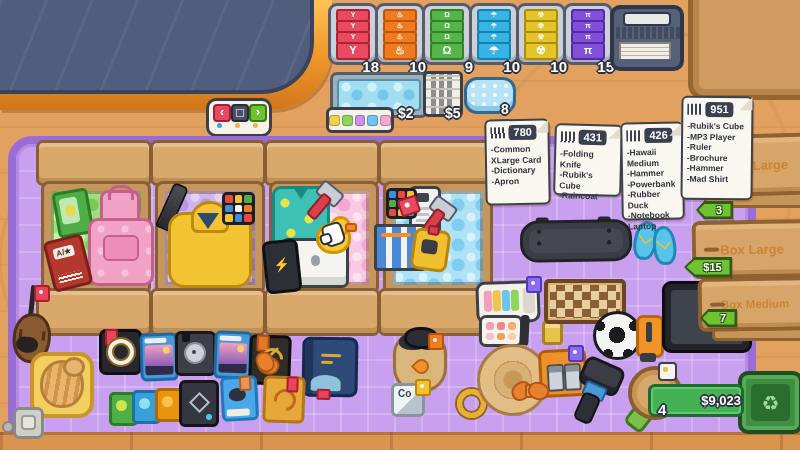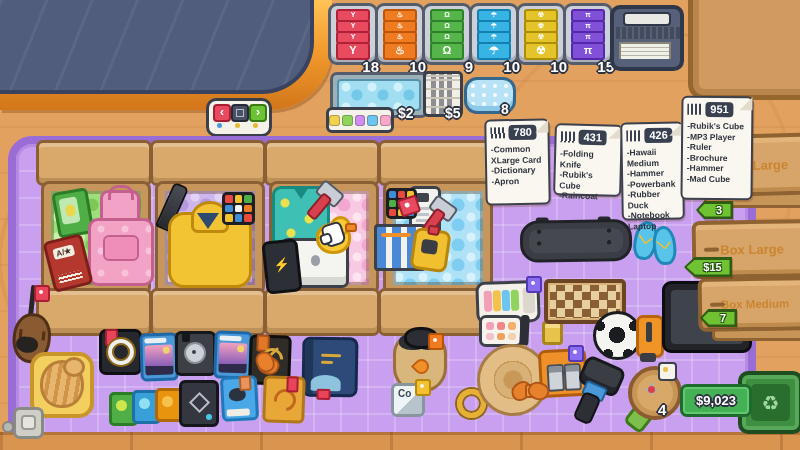--- a/index.html
+++ b/index.html
@@ -109,22 +109,22 @@
   
   .tablet{left:662px;top:281px;width:84px;height:66px;background:#22242a;border:3px solid #0c0d10;border-radius:9px;z-index:8;}
   .tscreen{position:absolute;inset:6px;background:#3f434b;border-radius:4px;}
   .ducklogo{position:absolute;left:30px;top:18px;width:17px;height:14px;background:#8f949c;border-radius:50% 50% 45% 45%;}
   .ducklogo::before{content:"";position:absolute;left:9px;top:-7px;width:9px;height:9px;background:#8f949c;border-radius:50%;}
   .cal{left:678px;top:344px;width:40px;height:38px;background:#fdfbf6;border:3px solid #3a3f47;border-radius:7px;z-index:12;}
   .cal .hd{position:absolute;left:0;top:0;width:100%;height:12px;background:#e84858;border-radius:4px 4px 0 0;
     color:#fff;font-size:7px;font-weight:bold;text-align:center;line-height:12px;}
   .cal .dd{position:absolute;left:0;top:12px;width:100%;text-align:center;color:#2f3540;font-weight:bold;font-size:15px;line-height:22px;}
   .cal .ring{position:absolute;top:-6px;width:5px;height:7px;background:#596070;border-radius:2px;}
-  .money{left:680px;top:384px;width:66px;height:27px;background:#45b155;border:3px solid #1f6b2d;border-radius:7px;z-index:12;
-    box-shadow:inset 0 0 0 2px #63c971;display:flex;align-items:center;justify-content:center;}
+  .money{left:648px;top:384px;width:66px;height:27px;background:#45b155;border:3px solid #1f6b2d;border-radius:7px;z-index:12;
+    box-shadow:inset 0 0 0 2px #63c971;display:flex;align-items:center;justify-content:flex-end;padding-left:24px;}
   .money span{font-size:13px;}
   .bin{left:738px;top:371px;width:57px;height:55px;background:#3f8f43;border:4px solid #1e4d20;border-radius:10px;z-index:8;
     box-shadow:inset 0 0 0 4px #57a858;}
   .bin .inner{position:absolute;inset:9px;background:#2a6e2e;border-radius:5px;display:flex;align-items:center;justify-content:center;
     color:#9fd8a0;font-size:20px;}
   
   .chip{width:12px;height:13px;border-radius:3px;border:2px solid;z-index:9;}
   .chip::before{content:"";position:absolute;left:3px;top:3px;width:4px;height:4px;border-radius:50%;background:rgba(255,255,255,.9);}
   
   .violin{left:10px;top:291px;width:40px;height:70px;z-index:6;transform:rotate(6deg);}
@@ -462,21 +462,21 @@
     <div class="nhead">
         <span class="barcode"></span>
         <span class="nbadge">951</span>
       </div>
     <div class="nitems">
         <div>-Rubik's Cube</div>
         <div>-MP3 Player</div>
         <div>-Ruler</div>
         <div>-Brochure</div>
         <div>-Hammer</div>
-        <div>-Mad Cube</div>
+        <div>-Mad Shirt</div>
       </div>
   </div>
 
   <div class="abs slab" style="left:692px;top:134px;width:112px;height:54px;font-size:13px;transform:rotate(-1.5deg)">
     <span class="slot"></span>
       <span>Box XLarge</span>
   </div>
   <div class="abs ministrip" style="left:704px;top:191px;width:96px;height:11px"></div>
   <div class="abs gtag" style="left:696px;top:201px;width:37px;height:18px">
     <span class="out"></span>

